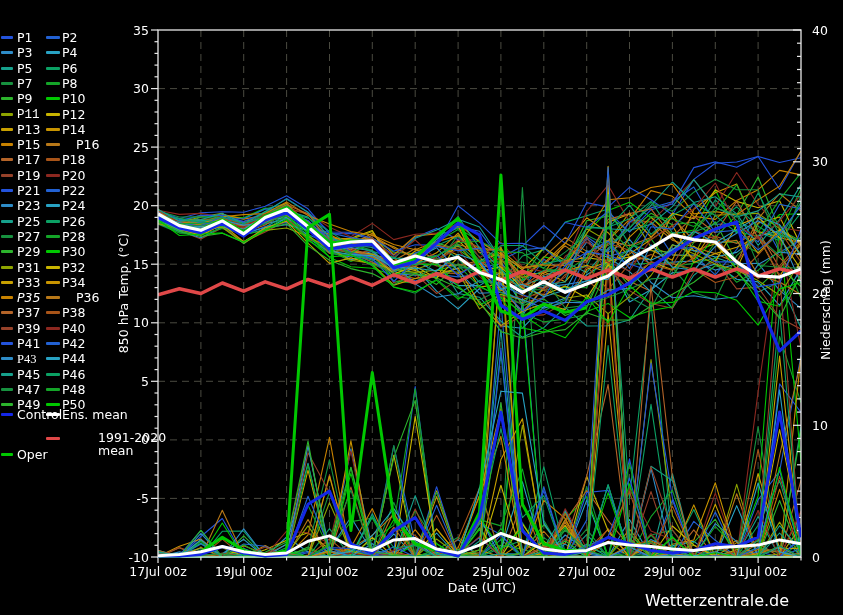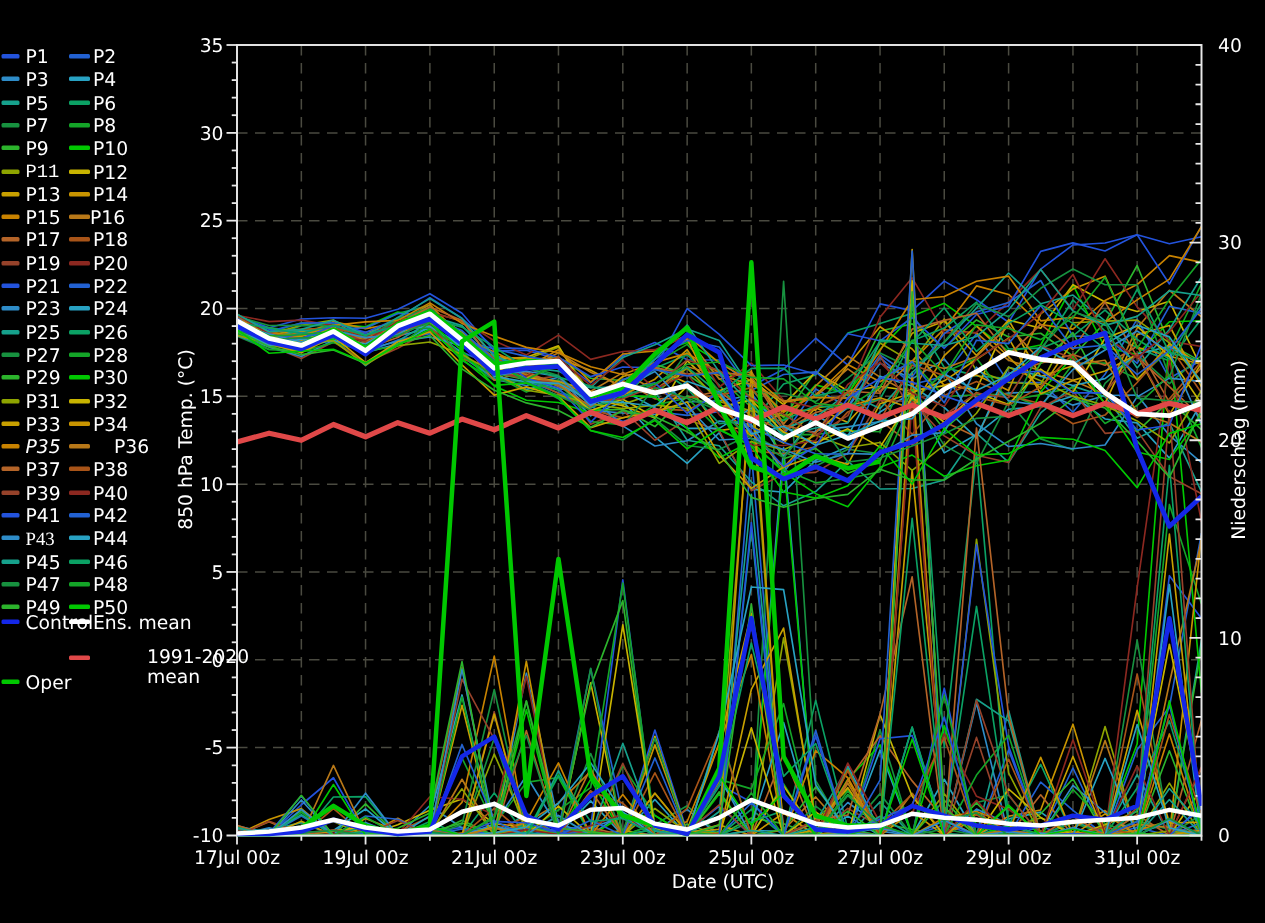--- a/index.html
+++ b/index.html
@@ -76,21 +76,21 @@
       <div class="li" style="top: 122.8px;">
         <span class="dash" style="left: 46px; width: 14px; background: rgb(200, 148, 0);"></span>
         <span class="lbl" style="left: 62px;">P14</span>
       </div>
       <div class="li" style="top: 138.1px;">
         <span class="dash" style="left: 1px; width: 12px; background: rgb(200, 130, 0);"></span>
         <span class="lbl" style="left: 17px;">P15</span>
       </div>
       <div class="li" style="top: 138.1px;">
         <span class="dash" style="left: 46px; width: 14px; background: rgb(184, 120, 24);"></span>
-        <span class="lbl" style="left: 60px;">P16</span>
+        <span class="lbl" style="left: 76px;">P16</span>
       </div>
       <div class="li" style="top: 153.4px;">
         <span class="dash" style="left: 1px; width: 12px; background: rgb(180, 100, 40);"></span>
         <span class="lbl" style="left: 17px;">P17</span>
       </div>
       <div class="li" style="top: 153.4px;">
         <span class="dash" style="left: 46px; width: 14px; background: rgb(168, 84, 24);"></span>
         <span class="lbl" style="left: 62px;">P18</span>
       </div>
       <div class="li" style="top: 168.7px;">
@@ -507,13 +507,14 @@
       <text x="329.4666666666667" y="576" fill="#ffffff" font-size="12.5" text-anchor="middle">21Jul 00z</text>
       <text x="415.2" y="576" fill="#ffffff" font-size="12.5" text-anchor="middle">23Jul 00z</text>
       <text x="500.93333333333334" y="576" fill="#ffffff" font-size="12.5" text-anchor="middle">25Jul 00z</text>
       <text x="586.6666666666666" y="576" fill="#ffffff" font-size="12.5" text-anchor="middle">27Jul 00z</text>
       <text x="672.4" y="576" fill="#ffffff" font-size="12.5" text-anchor="middle">29Jul 00z</text>
       <text x="758.1333333333333" y="576" fill="#ffffff" font-size="12.5" text-anchor="middle">31Jul 00z</text>
       <text x="482" y="592" fill="#ffffff" font-size="12.5" text-anchor="middle">Date (UTC)</text>
       <text x="128" y="293" fill="#ffffff" font-size="12.5" text-anchor="middle" transform="rotate(-90 128 293)">850 hPa Temp. (°C)</text>
       <text x="830" y="300" fill="#ffffff" font-size="12.5" text-anchor="middle" transform="rotate(-90 830 300)">Niederschlag (mm)</text>
     </svg>
+  <div class="footer-right">Wetterzentrale.de</div>
 </div>
 
 </body></html>

